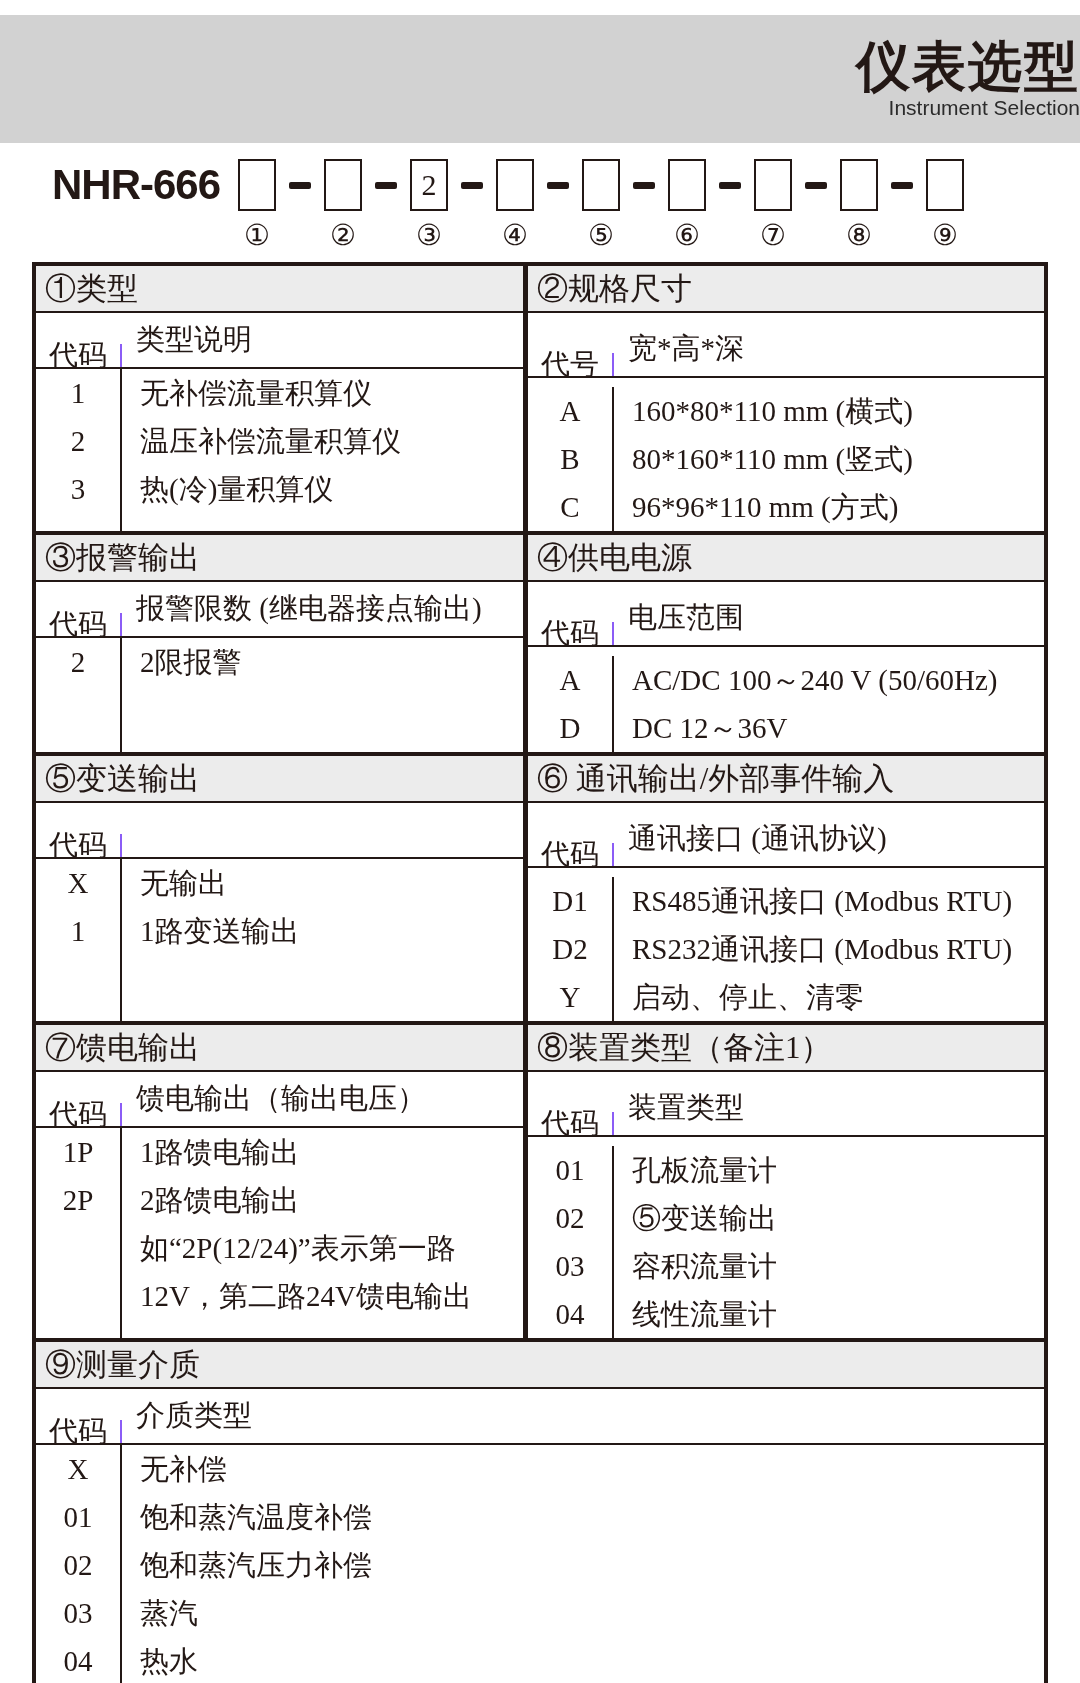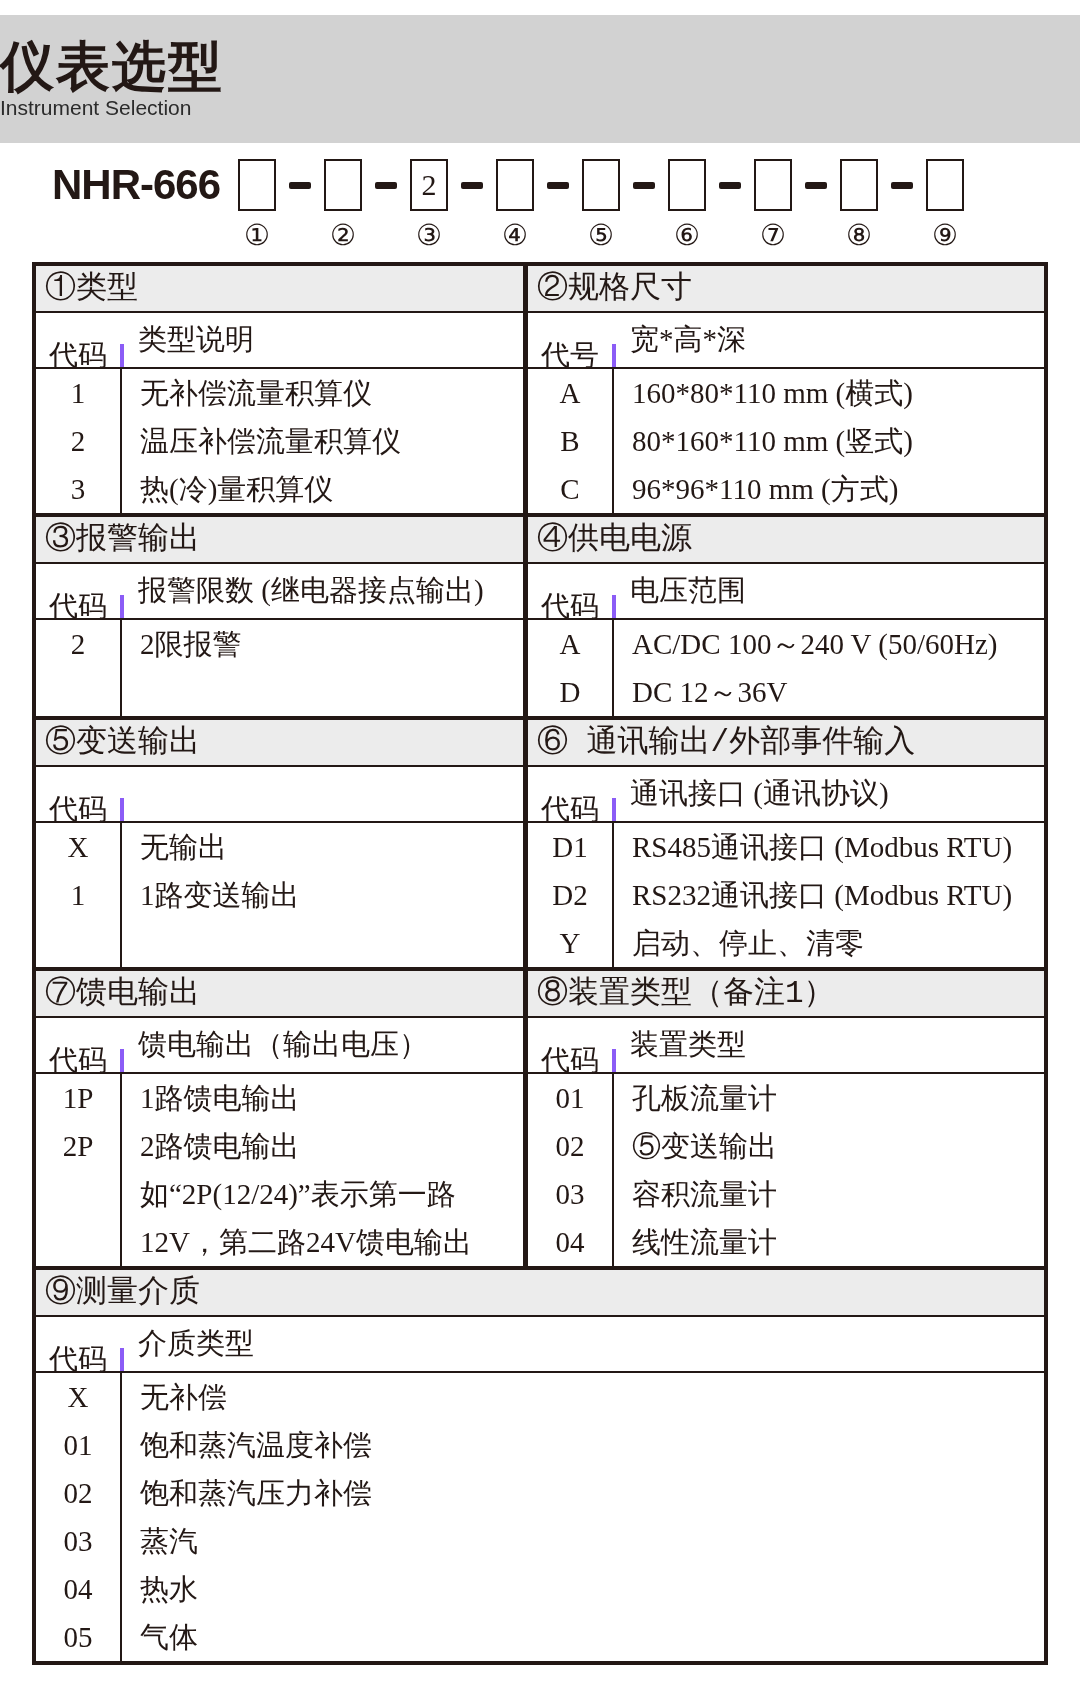--- a/index.html
+++ b/index.html
@@ -1,41 +1,41 @@
 <!DOCTYPE html>
 <html><head>
 <meta charset="utf-8">
 <style>
   html,body{margin:0;padding:0;background:#ffffff;}
   body{width:1080px;font-family:"Liberation Serif","DejaVu Serif",serif;color:#231815;}
 
   
-  .banner{margin-top:15px;height:128px;background:#d2d2d2;display:flex;flex-direction:column;align-items:flex-start;justify-content:center;}
+  .banner{margin-top:15px;height:128px;background:#d2d2d2;display:flex;flex-direction:column;align-items:flex-end;justify-content:center;}
   .banner-title{font-family:"Liberation Sans","DejaVu Sans",sans-serif;font-weight:bold;font-size:54px;line-height:1.05;letter-spacing:2px;}
   .banner-sub{font-family:"Liberation Sans","DejaVu Sans",sans-serif;font-size:21px;margin-top:2px;color:#2b2b2b;}
 
   
   .model{display:flex;align-items:flex-start;margin:16px 0 8px 52px;}
   .model-prefix{font-family:"Liberation Sans","DejaVu Sans",sans-serif;font-weight:bold;font-size:42px;line-height:52px;letter-spacing:-1px;margin-right:18px;}
   .slot{display:flex;flex-direction:column;align-items:center;}
   .mbox{box-sizing:border-box;width:38px;height:52px;border:2px solid #231815;background:#fff;display:flex;align-items:center;justify-content:center;font-size:30px;}
   .mlabel{margin-top:10px;font-size:29px;line-height:1;}
   .mdash{width:22px;height:7px;background:#231815;border-radius:2px;margin:23px 13px 0 13px;}
 
   
   .sel-table{box-sizing:border-box;margin:12px 32px 0 32px;border:4px solid #231815;}
   .pair{display:flex;align-items:stretch;}
   .pair + .pair, .full-sec{border-top:4px solid #231815;}
   .half{display:flex;flex-direction:column;box-sizing:border-box;}
   .half.left{width:487px;}
-  .half.right{flex:1;border-left:5px solid #231815;}
+  .half.right{flex:1;border-left:5px solid #231815;gap:9px;}
   .full-sec{display:flex;flex-direction:column;}
-  .sec-header{height:45px;line-height:45px;background:#ececec;border-bottom:2px solid #231815;padding-left:9px;font-size:31px;font-family:Liberation Mono, monospace;}
+  .sec-header{height:45px;line-height:45px;background:#ececec;border-bottom:2px solid #231815;padding-left:9px;font-size:31px;}
   .cols{display:flex;border-bottom:2px solid #231815;height:54px;flex:none;}
-  .code-h{width:84px;flex:none;border-right:4px solid #8b5cf6;display:flex;align-items:center;justify-content:center;font-size:29px;margin-top:31px;}
+  .code-h{width:84px;flex:none;border-right:2px solid #8b5cf6;display:flex;align-items:center;justify-content:center;font-size:29px;margin-top:31px;}
   .desc-h{flex:1;display:flex;align-items:center;padding-left:14px;font-size:29px;white-space:nowrap;overflow:hidden;}
   .sec-body{display:flex;flex:1;}
   .codes{width:84px;flex:none;border-right:2px solid #231815;display:flex;flex-direction:column;}
   .descs{flex:1;display:flex;flex-direction:column;}
   .cell{height:48px;line-height:48px;font-size:29px;}
   .codes .cell{text-align:center;}
   .descs .cell{padding-left:18px;white-space:nowrap;overflow:hidden;}
 </style>
 </head>
 <body>

